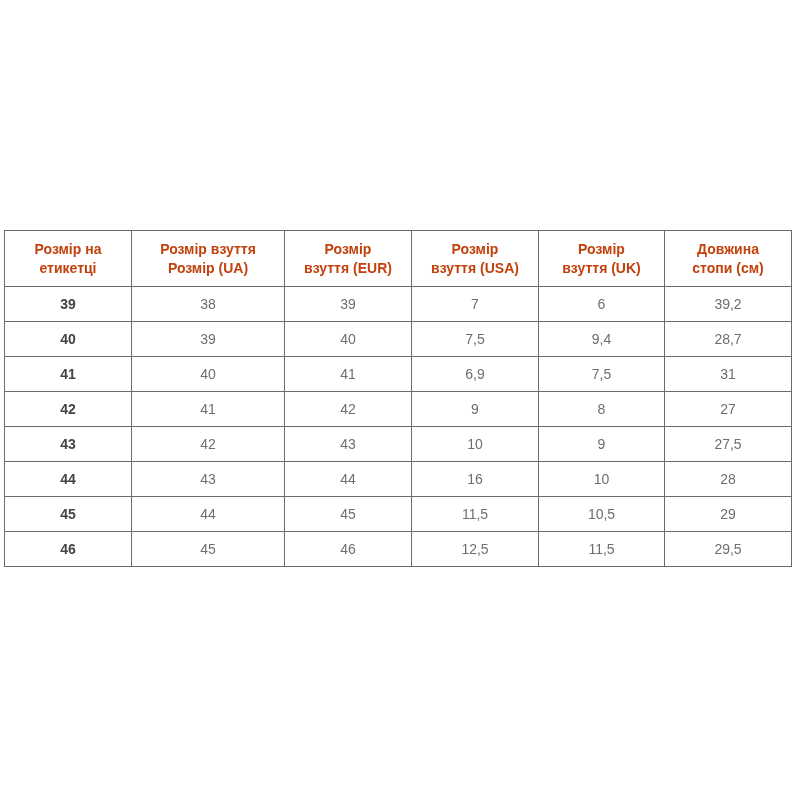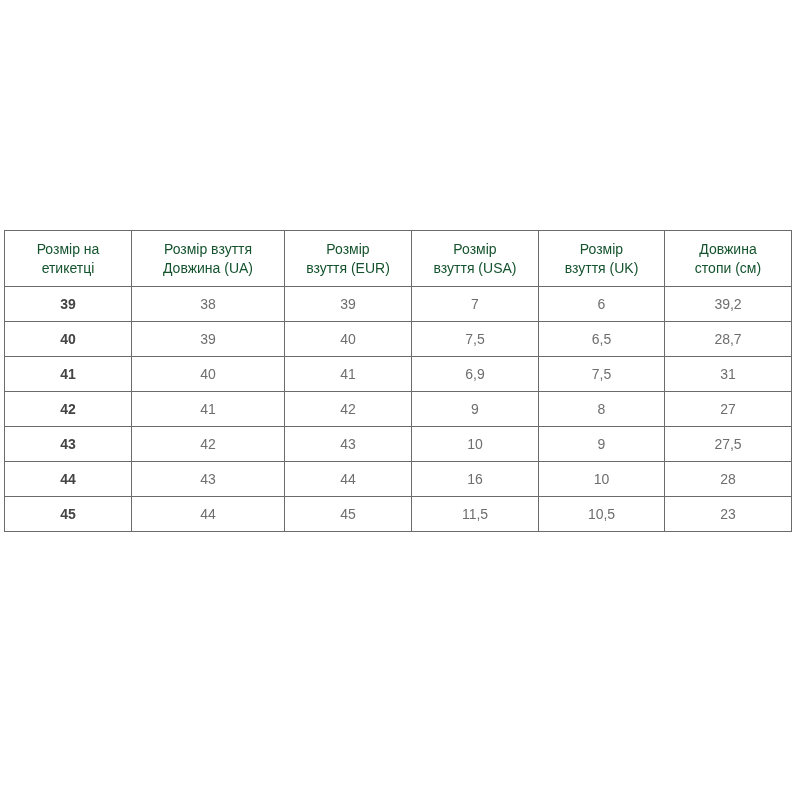--- a/index.html
+++ b/index.html
@@ -29,22 +29,22 @@
   table.size-table th,
   table.size-table td {
     border: 1px solid #6b6b6b;
     text-align: center;
     vertical-align: middle;
     font-size: 14px;
     padding: 0;
   }
   table.size-table th {
     height: 55px;
-    font-weight: normal;
-    color: #14532d;
+    font-weight: bold;
+    color: #c2410c;
     line-height: 19px;
   }
   table.size-table td {
     height: 34px;
     color: #6e6e6e;
     font-weight: normal;
     text-align: center;
   }
   table.size-table td.label-col {
     font-weight: bold;
@@ -71,21 +71,21 @@
         <col class="c6">
     </colgroup>
     <thead>
       <tr>
         <th>
           <div>Розмір на</div>
           <div>етикетці</div>
         </th>
         <th>
           <div>Розмір взуття</div>
-          <div>Довжина (UA)</div>
+          <div>Розмір (UA)</div>
         </th>
         <th>
           <div>Розмір</div>
           <div>взуття (EUR)</div>
         </th>
         <th>
           <div>Розмір</div>
           <div>взуття (USA)</div>
         </th>
         <th>
@@ -105,21 +105,21 @@
         <td>39</td>
         <td>7</td>
         <td>6</td>
         <td>39,2</td>
       </tr>
       <tr>
         <td class="label-col">40</td>
         <td>39</td>
         <td>40</td>
         <td>7,5</td>
-        <td>6,5</td>
+        <td>9,4</td>
         <td>28,7</td>
       </tr>
       <tr>
         <td class="label-col">41</td>
         <td>40</td>
         <td>41</td>
         <td>6,9</td>
         <td>7,5</td>
         <td>31</td>
       </tr>
@@ -146,17 +146,25 @@
         <td>16</td>
         <td>10</td>
         <td>28</td>
       </tr>
       <tr>
         <td class="label-col">45</td>
         <td>44</td>
         <td>45</td>
         <td>11,5</td>
         <td>10,5</td>
-        <td>23</td>
+        <td>29</td>
+      </tr>
+      <tr>
+        <td class="label-col">46</td>
+        <td>45</td>
+        <td>46</td>
+        <td>12,5</td>
+        <td>11,5</td>
+        <td>29,5</td>
       </tr>
     </tbody>
   </table>
 </div>
 
 </body></html>

